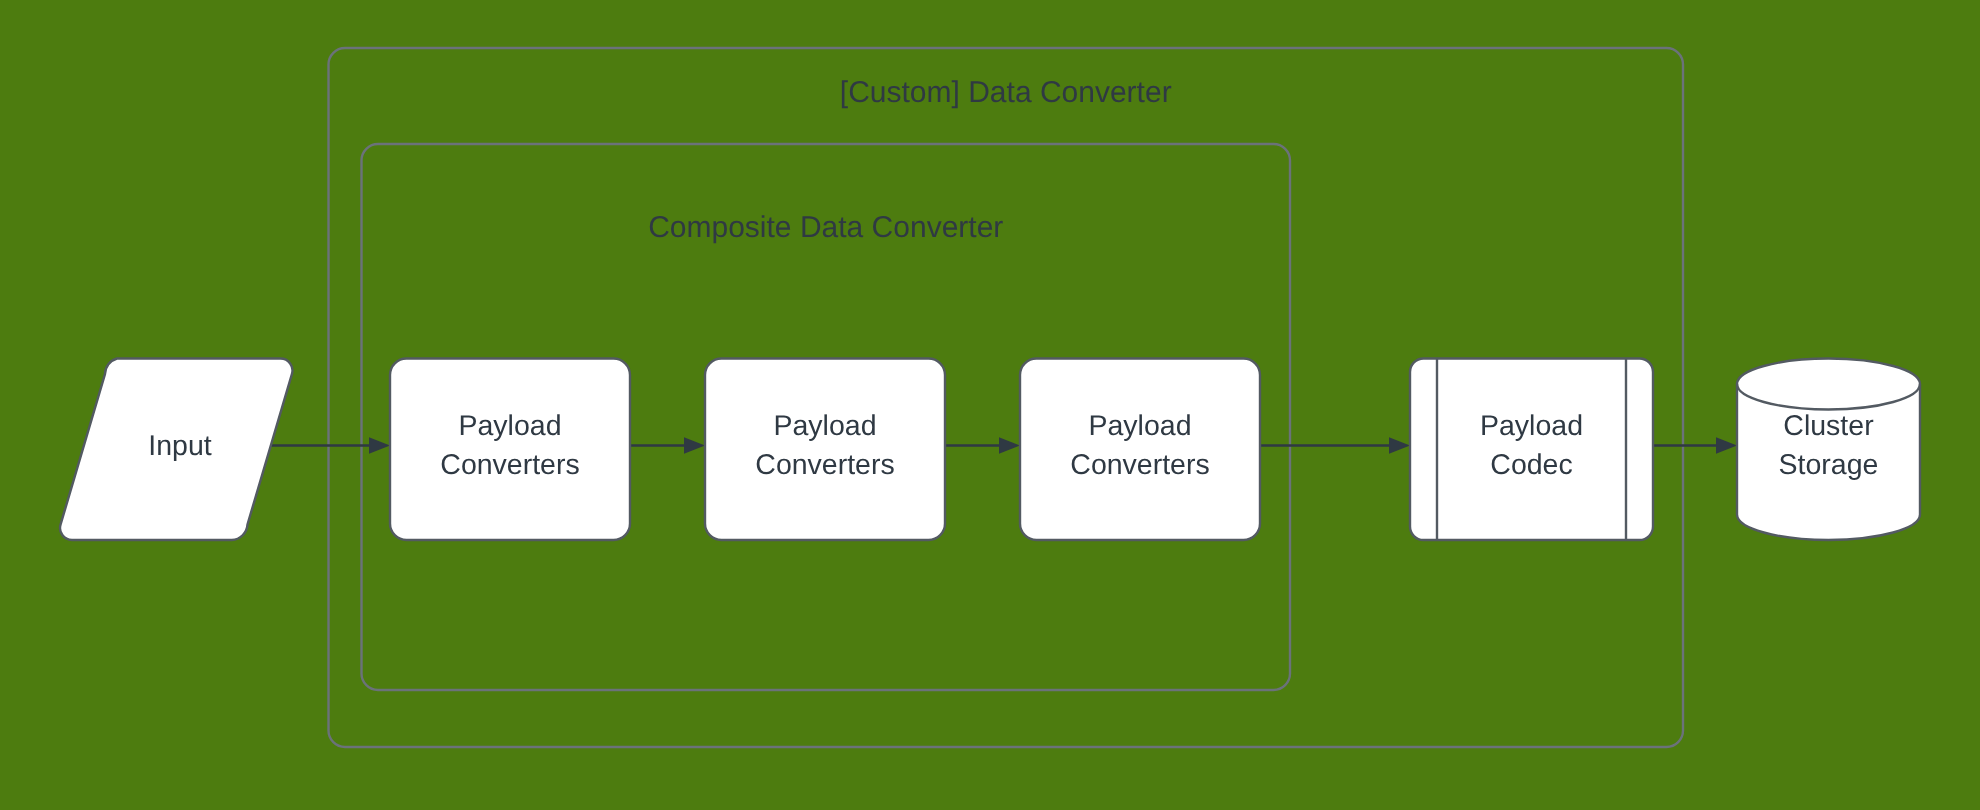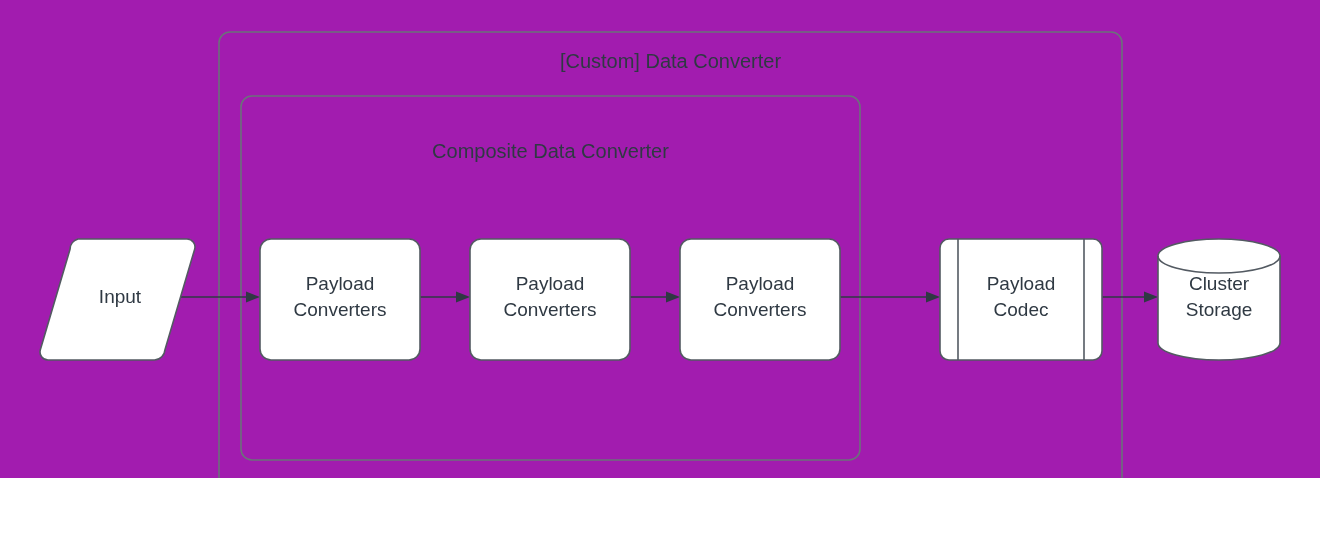--- a/index.html
+++ b/index.html
@@ -8,22 +8,22 @@
     padding: 0;
     background: #ffffff;
   }
   body {
     font-family: "Liberation Sans", sans-serif;
     -webkit-font-smoothing: antialiased;
   }
   #canvas {
     position: relative;
     width: 1320px;
-    height: 478px;
-    background: #a21caf;
+    height: 540px;
+    background: #4d7c0f;
     overflow: hidden;
   }
   #diagram-svg {
     position: absolute;
     left: 0;
     top: 0;
     width: 1320px;
     height: 540px;
     display: block;
   }

